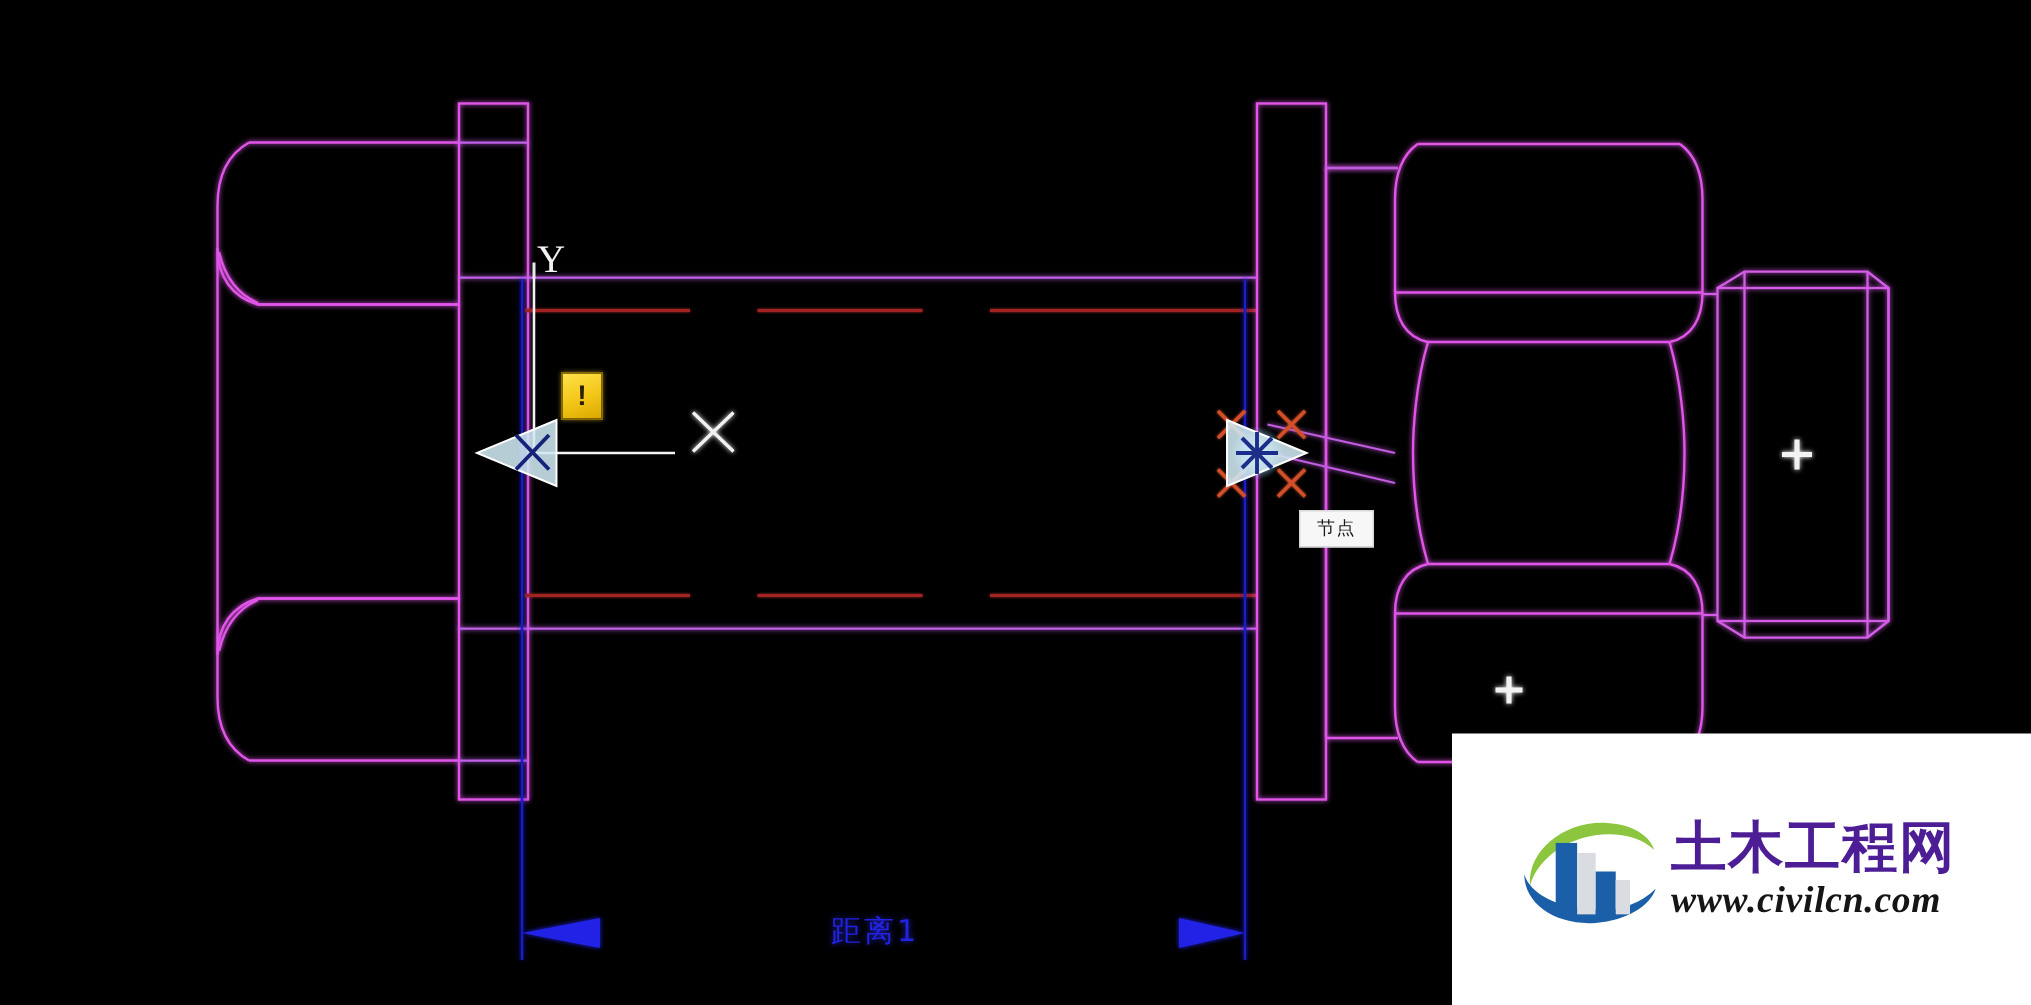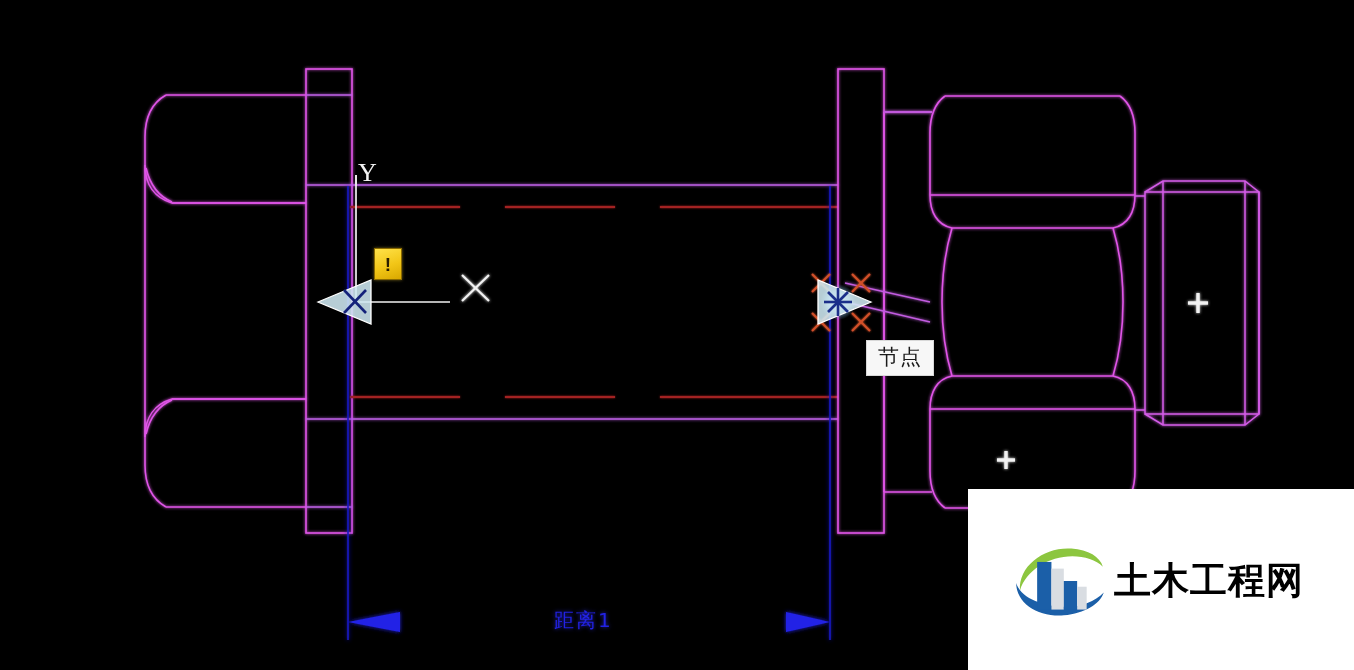--- a/index.html
+++ b/index.html
@@ -49,21 +49,21 @@
   }
   
   .tooltip {
     position: absolute;
     left: 866px;
     top: 340px;
     background: #f7f7f7;
     color: #1a1a1a;
     border: 1px solid #d8d8d8;
     padding: 4px 11px 5px 11px;
-    font-size: 21px;
+    font-size: 12px;
     line-height: 1.2;
     font-family: "DejaVu Sans", sans-serif;
     white-space: nowrap;
     letter-spacing: 1px;
   }
   
   .watermark {
     position: absolute;
     left: 968px;
     top: 489px;
@@ -78,21 +78,21 @@
     top: 52px;
     display: flex;
     align-items: center;
   }
   .wm-logo { width: 96px; height: 80px; flex: 0 0 auto; }
   .wm-text { margin-left: 6px; }
   .wm-cn {
     font-family: Liberation Serif, serif;
     font-size: 37px;
     font-weight: bold;
-    color: #000000;
+    color: #4c1d95;
     letter-spacing: 1px;
     line-height: 1.05;
     white-space: nowrap;
   }
   .wm-url {
     font-family: "Liberation Serif", serif;
     font-style: italic;
     font-size: 25px;
     font-weight: bold;
     color: #151515;
@@ -330,17 +330,18 @@
       <svg class="wm-logo" viewBox="0 0 100 84">
         <path d="M8,52 C6,26 34,6 62,8 C80,9 92,17 95,27 C88,20 76,16 63,16 C38,16 14,31 8,52 Z" fill="#8cc63f"></path>
         <path d="M4,44 C4,66 28,80 54,78 C76,76 92,66 96,54 C86,64 70,70 54,69 C28,68 8,58 4,44 Z" fill="#1b5fa8"></path>
         <rect x="26" y="22" width="15" height="50" fill="#1b5fa8"></rect>
         <rect x="41" y="29" width="13" height="43" fill="#d9dde2"></rect>
         <rect x="54" y="42" width="14" height="30" fill="#1b5fa8"></rect>
         <rect x="68" y="48" width="10" height="24" fill="#d9dde2"></rect>
       </svg>
       <div class="wm-text">
         <div class="wm-cn">土木工程网</div>
+        <div class="wm-url">www.civilcn.com</div>
       </div>
     </div>
   </div>
 
 </div>
 
 </body></html>

